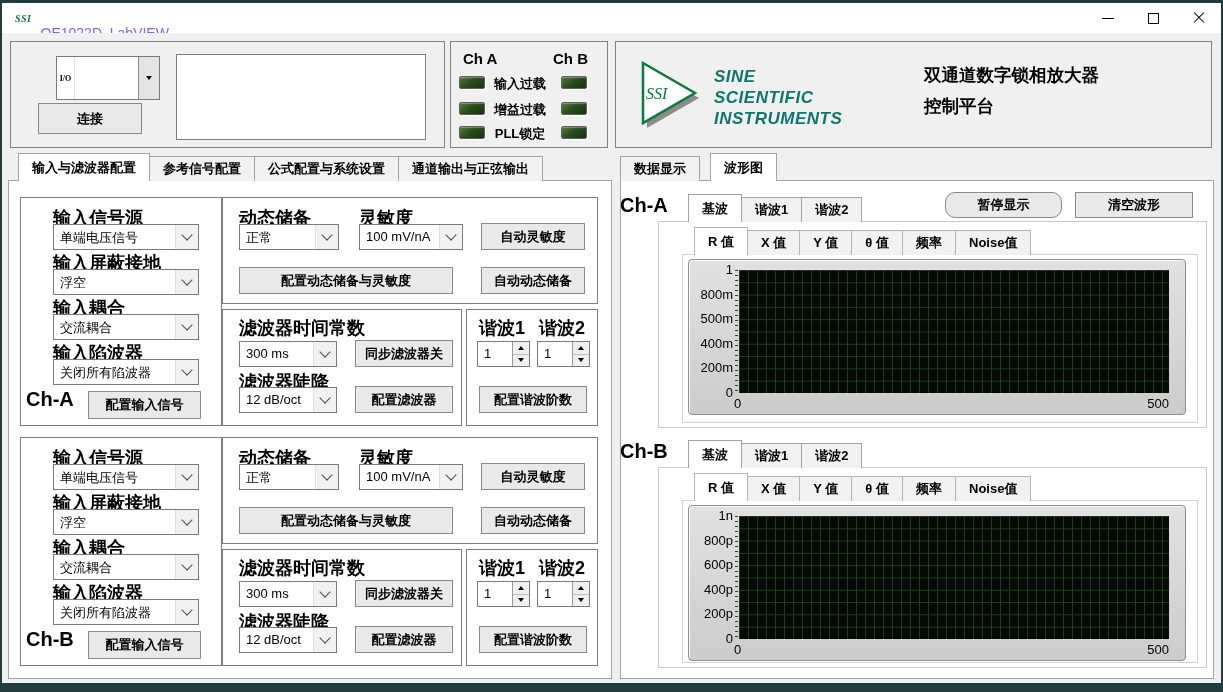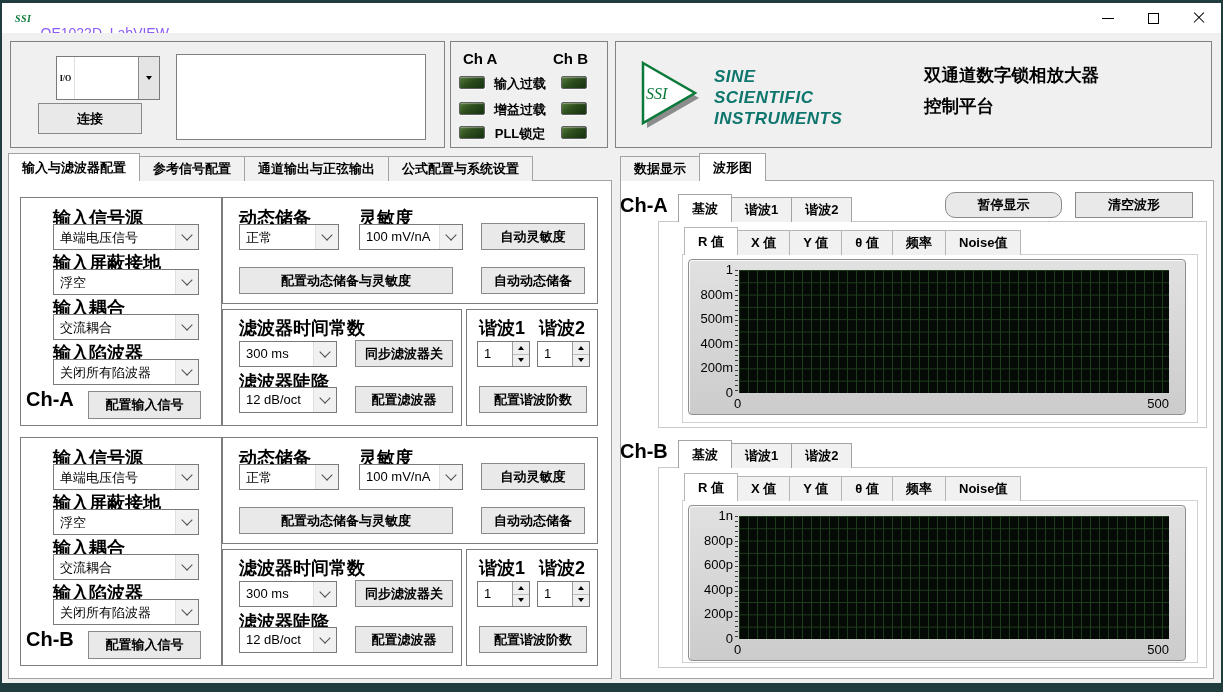--- a/index.html
+++ b/index.html
@@ -28,21 +28,21 @@
   .spin .ud{width:16px;display:flex;flex-direction:column;border-left:1px solid #9a9a9a;}
   .spin .ud span{flex:1;display:flex;align-items:center;justify-content:center;background:#efefef;}
   .spin .ud span:first-child{border-bottom:1px solid #bdbdbd;}
   .tri-u{width:0;height:0;border-left:3.5px solid transparent;border-right:3.5px solid transparent;border-bottom:4.5px solid #000;}
   .tri-d{width:0;height:0;border-left:3.5px solid transparent;border-right:3.5px solid transparent;border-top:4.5px solid #000;}
   .led{position:absolute;width:26px;height:13px;border:1px solid #5f5f5f;border-radius:2px;box-sizing:border-box;background:linear-gradient(145deg,#547a3a 0%,#2c4d1d 45%,#16310f 100%);box-shadow:inset 0 1px 1px rgba(255,255,255,.35),1px 1px 0 #fafafa;}
   .rowlbl{position:absolute;font-weight:bold;font-size:13px;color:#000;text-align:center;white-space:nowrap;}
   .tabs{position:absolute;display:flex;align-items:flex-end;height:27px;z-index:3;}
   .tab{background:#f1f1f1;border:1px solid #a3a3a3;border-bottom:none;height:24px;line-height:24px;padding:0 13px;font-weight:bold;font-size:13px;margin-left:-1px;white-space:nowrap;}
   .tab:first-child{margin-left:0;}
-  .tab.active{background:#fff;height:27px;line-height:27px;z-index:4;}
+  .tab.active{background:#fff;height:27px;line-height:27px;z-index:4;margin-left:10px;}
   .page{position:absolute;background:#fff;border:1px solid #a3a3a3;box-sizing:border-box;}
   .subpage{position:absolute;background:#fff;border:1px solid #cfcfcf;box-sizing:border-box;}
   .sec{position:absolute;left:20px;width:578px;height:229px;}
   .cframe{position:absolute;background:linear-gradient(180deg,#e1e1e1,#cccccc);border:1px solid #8f8f8f;border-radius:4px;box-shadow:inset 1px 1px 0 rgba(255,255,255,.85);box-sizing:border-box;}
   .plot{position:absolute;left:50px;top:10px;width:430px;height:123px;background-color:#060a06;background-image:linear-gradient(to right,#1e3e1b 1px,transparent 1px),linear-gradient(to bottom,#1e3e1b 1px,transparent 1px);background-size:9px 12.3px;}
   .tstrip{position:absolute;left:46px;top:10px;width:3px;height:124px;background:repeating-linear-gradient(180deg,#3a3a3a 0 1px,transparent 1px 5px);}
   .ytick{position:absolute;left:0;width:44px;text-align:right;font-size:13px;color:#000;line-height:14px;}
   .xtick{position:absolute;top:136px;font-size:13px;color:#000;}
   .logo-lines{position:absolute;font:bold italic 17px "Liberation Sans",sans-serif;color:#0f766e;line-height:21px;letter-spacing:.5px;}
   .prod{font-weight:bold;font-size:19px;color:#000;}
@@ -118,22 +118,22 @@
     <div style="position:absolute;left:308px;top:14px;">
       <div class="sub">双通道数字锁相放大器</div>
       <div class="sub">控制平台</div>
     </div>
   </div>
 
   <div class="page" style="left:8px;top:180px;width:604px;height:499px;"></div>
   <div class="tabs" style="left:8px;top:154px;">
     <div class="tab active">输入与滤波器配置</div>
     <div class="tab">参考信号配置</div>
+    <div class="tab">公式配置与系统设置</div>
     <div class="tab">通道输出与正弦输出</div>
-    <div class="tab">公式配置与系统设置</div>
   </div>
 
   <div class="sec" style="top:197px;">
     <div class="wbox" style="left:0;top:0;width:202px;height:229px;">
       <span class="lbl" style="left:32px;top:8px;">输入信号源</span>
       <div class="sel" style="left:32px;top:26px;width:146px;height:26px;">
         <span class="v">单端电压信号</span>
           <span class="a">
             <span class="chev"></span>
           </span>

